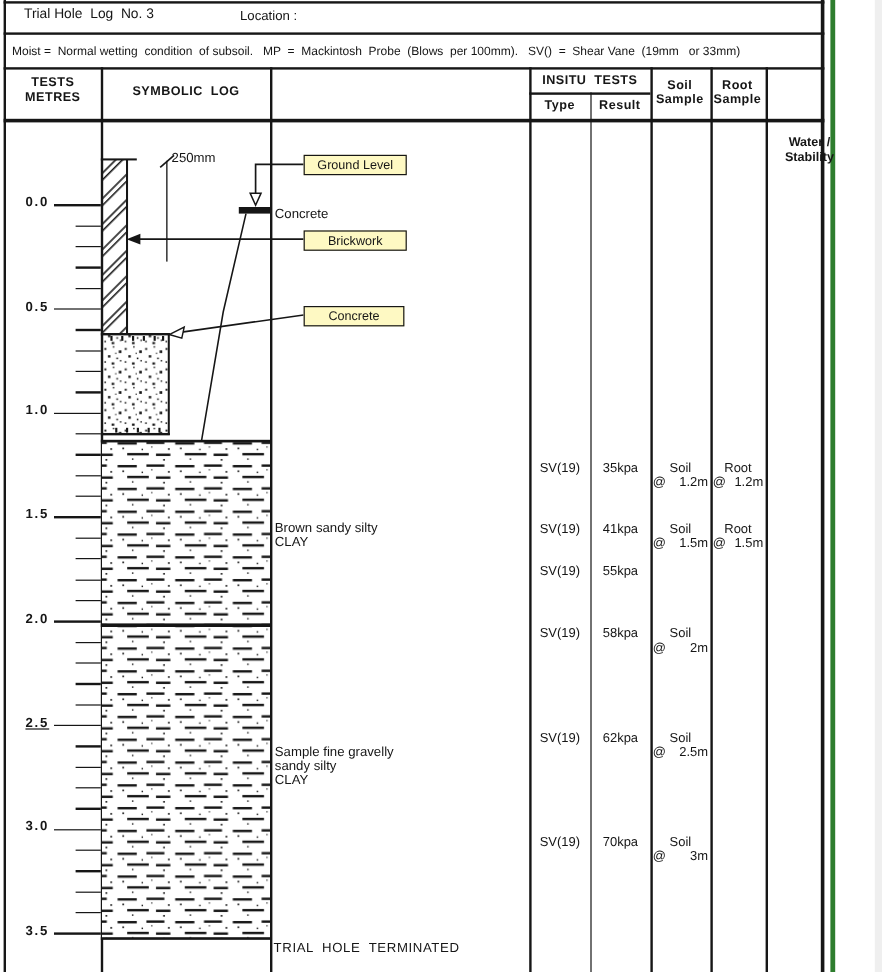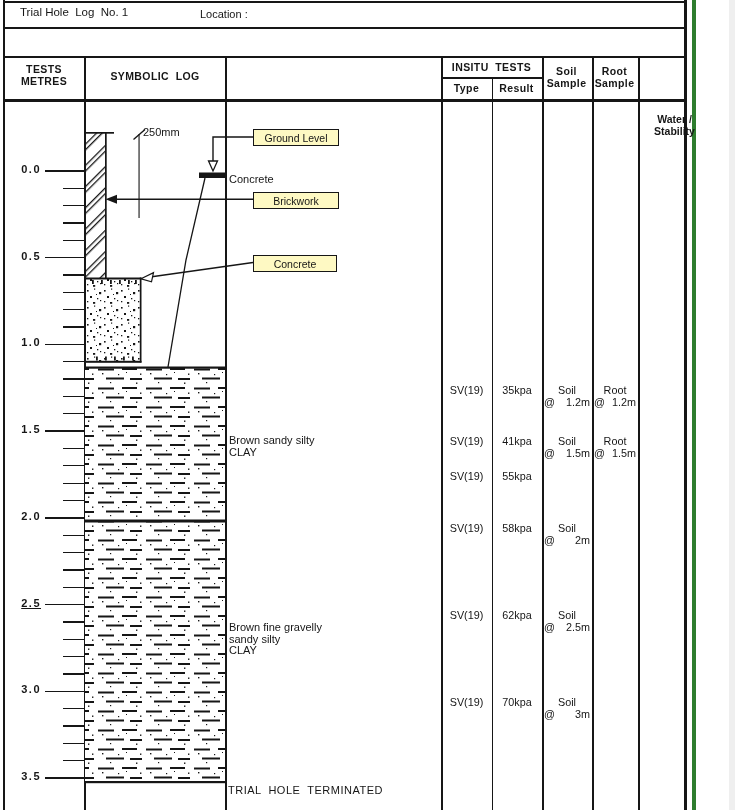--- a/index.html
+++ b/index.html
@@ -16,22 +16,23 @@
   .depth-label{position:absolute;font-size:11px;font-weight:bold;text-align:right;letter-spacing:1.5px;}
   .test-cell{position:absolute;font-size:10.8px;line-height:12px;text-align:center;}
   .sample-l2{display:flex;justify-content:space-between;padding:0 1px;}
   .strata-desc{position:absolute;font-size:11px;line-height:11.5px;}
 </style>
 </head>
 <body>
 
 <div id="page">
 
-  <div class="txt pre" style="left:20px;top:6px;font-size:11.5px;">Trial Hole  Log  No. 1</div>
+  <div class="txt pre" style="left:20px;top:6px;font-size:11.5px;">Trial Hole  Log  No. 3</div>
   <div class="txt" style="left:200px;top:8px;font-size:11px;">Location :</div>
+  <div class="txt pre" style="left:10px;top:38px;font-size:10px;">Moist =  Normal wetting  condition  of subsoil.   MP  =  Mackintosh  Probe  (Blows  per 100mm).   SV()  =  Shear Vane  (19mm   or 33mm)</div>
 
   <div class="ln" style="left:3px;top:0;width:2px;height:810px;"></div>
   <div class="ln" style="left:684px;top:0;width:3px;height:810px;"></div>
   <div class="abs" style="left:692px;top:0;width:4px;height:810px;background:#2e7d2e;"></div>
   <div class="abs" style="left:729px;top:0;width:6px;height:810px;background:#efefef;"></div>
   <div class="ln" style="left:3px;top:1px;width:684px;height:2px;"></div>
   <div class="ln" style="left:3px;top:27px;width:684px;height:1.5px;"></div>
   <div class="ln" style="left:3px;top:56px;width:684px;height:2px;"></div>
   <div class="ln" style="left:3px;top:99px;width:684px;height:2.5px;"></div>
   <div class="ln" style="left:84px;top:56px;width:1.5px;height:754px;"></div>
@@ -193,21 +194,21 @@
       <div style="position: absolute; left: 63px; top: 673.2px; width: 21px; height: 1.4px; background: rgb(22, 22, 22);"></div>
       <div style="position: absolute; left: 63px; top: 707.9px; width: 21px; height: 1.4px; background: rgb(22, 22, 22);"></div>
       <div style="position: absolute; left: 63px; top: 725.3px; width: 21px; height: 1.4px; background: rgb(22, 22, 22);"></div>
       <div style="position: absolute; left: 63px; top: 742.6px; width: 21px; height: 1.4px; background: rgb(22, 22, 22);"></div>
       <div style="position: absolute; left: 63px; top: 760px; width: 21px; height: 1.4px; background: rgb(22, 22, 22);"></div>
       <div class="strata-desc" style="position: absolute; left: 229px; top: 435px; width: 200px;">
         <div>Brown sandy silty</div>
         <div>CLAY</div>
       </div>
       <div class="strata-desc" style="position: absolute; left: 229px; top: 622px; width: 200px;">
-        <div>Brown fine gravelly</div>
+        <div>Sample fine gravelly</div>
         <div>sandy silty</div>
         <div>CLAY</div>
       </div>
       <div class="test-cell" style="position: absolute; left: 442px; top: 384px; width: 49px;">SV(19)</div>
       <div class="test-cell" style="position: absolute; left: 493px; top: 384px; width: 48px;">35kpa</div>
       <div class="test-cell" style="position: absolute; left: 543px; top: 384px; width: 48px;">
         <div>Soil</div>
         <div class="sample-l2">
           <span>@</span>
           <span>1.2m</span>

